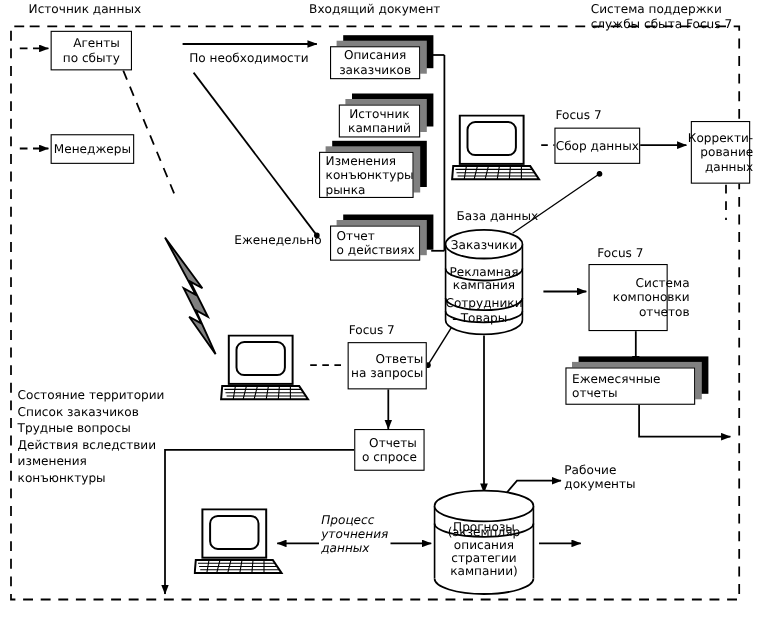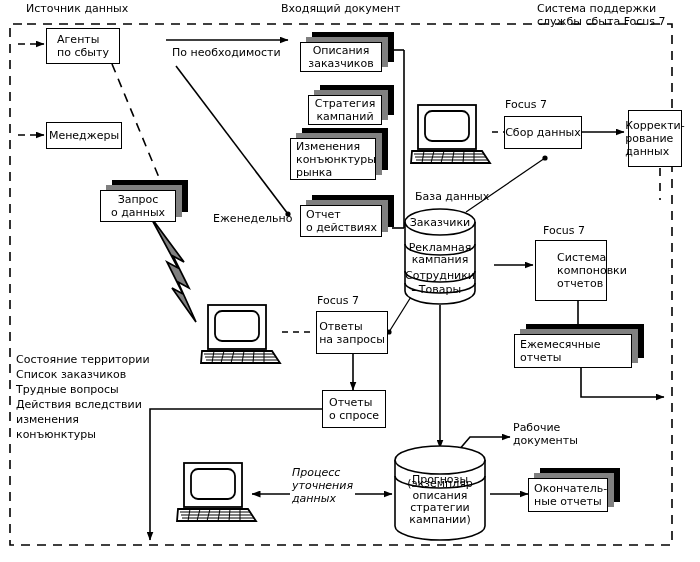--- a/index.html
+++ b/index.html
@@ -4,21 +4,21 @@
 <style>
   html,body{margin:0;padding:0;background:#ffffff;}
   body{font-family:"DejaVu Sans","Liberation Sans",sans-serif;}
   #canvas{position:relative;width:700px;height:562px;background:#fff;overflow:hidden;}
   svg#wires{position:absolute;left:0;top:0;width:700px;height:562px;pointer-events:none;}
 
   .lbl{position:absolute;font-size:11px;color:#000;line-height:13px;white-space:pre;}
 
   
   .box{position:absolute;border:1.6px solid #000;background:#fff;box-sizing:border-box;
-       display:flex;align-items:center;justify-content:center;text-align:left;
+       display:flex;align-items:center;justify-content:center;text-align:right;
        font-size:11px;line-height:13px;color:#000;white-space:pre;}
 
   
   .docstack{position:absolute;}
   .docstack .sh-black{position:absolute;left:12px;top:0;width:100%;height:100%;background:#000;}
   .docstack .sh-gray{position:absolute;left:6px;top:5px;width:100%;height:100%;background:#808080;}
   .docstack .front{position:absolute;left:0;top:10px;width:100%;height:100%;
        border:1.6px solid #000;background:#fff;box-sizing:border-box;
        display:flex;align-items:center;justify-content:center;text-align:center;
        font-size:11px;line-height:13px;color:#000;white-space:pre;}
@@ -117,59 +117,47 @@
   <div class="docstack" style="left:300px;top:32px;width:82px;height:30px;">
     <div class="sh-black"></div>
     <div class="sh-gray"></div>
     <div class="front">Описания
 заказчиков</div>
   </div>
 
   <div class="docstack" style="left:308px;top:85px;width:74px;height:30px;">
     <div class="sh-black"></div>
     <div class="sh-gray"></div>
-    <div class="front">Стратегия
+    <div class="front">Источник
 кампаний</div>
   </div>
 
   <div class="docstack left" style="left:290px;top:128px;width:86px;height:42px;">
     <div class="sh-black"></div>
     <div class="sh-gray"></div>
     <div class="front">Изменения
 конъюнктуры
 рынка</div>
   </div>
 
   <div class="docstack left" style="left:300px;top:195px;width:82px;height:32px;">
     <div class="sh-black"></div>
     <div class="sh-gray"></div>
     <div class="front">Отчет
 о действиях</div>
   </div>
 
-  <div class="docstack" style="left:100px;top:180px;width:76px;height:32px;">
-    <div class="sh-black"></div>
-    <div class="sh-gray"></div>
-    <div class="front">Запрос
-о данных</div>
-  </div>
 
   <div class="docstack left" style="left:514px;top:324px;width:102px;height:34px;padding-left:16px;">
     <div class="sh-black"></div>
     <div class="sh-gray"></div>
     <div class="front">Ежемесячные
 отчеты</div>
   </div>
 
-  <div class="docstack left" style="left:528px;top:468px;width:80px;height:34px;">
-    <div class="sh-black"></div>
-    <div class="sh-gray"></div>
-    <div class="front">Окончатель-
-ные отчеты</div>
-  </div>
 
   <div class="lbl" style="left:505px;top:98px;">Focus 7</div>
   <div class="box" style="left:504px;top:116px;width:78px;height:33px;">Сбор данных</div>
 
   <div class="box" style="left:628px;top:110px;width:54px;height:57px;">Корректи-
 рование
 данных</div>
 
   <div class="lbl" style="left:543px;top:224px;">Focus 7</div>
   <div class="box" style="left:535px;top:240px;width:72px;height:61px;padding-left:42px;">Система

